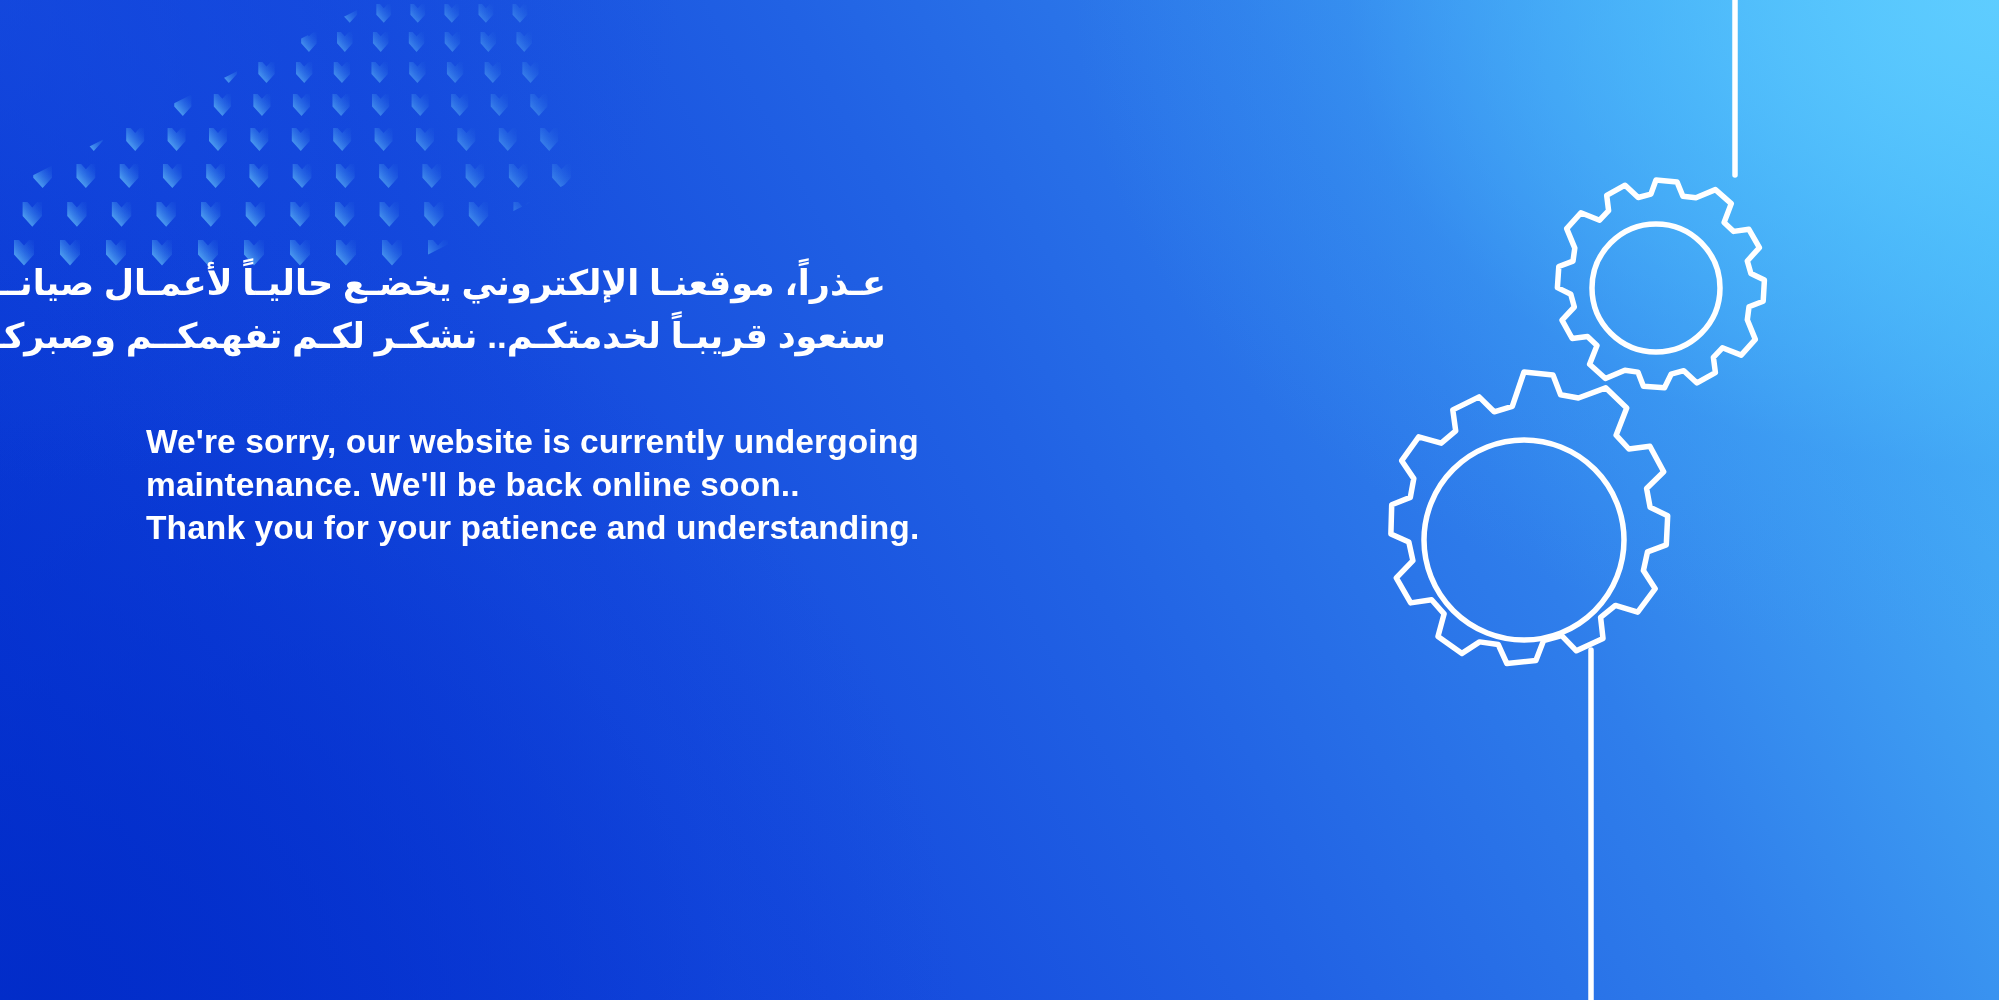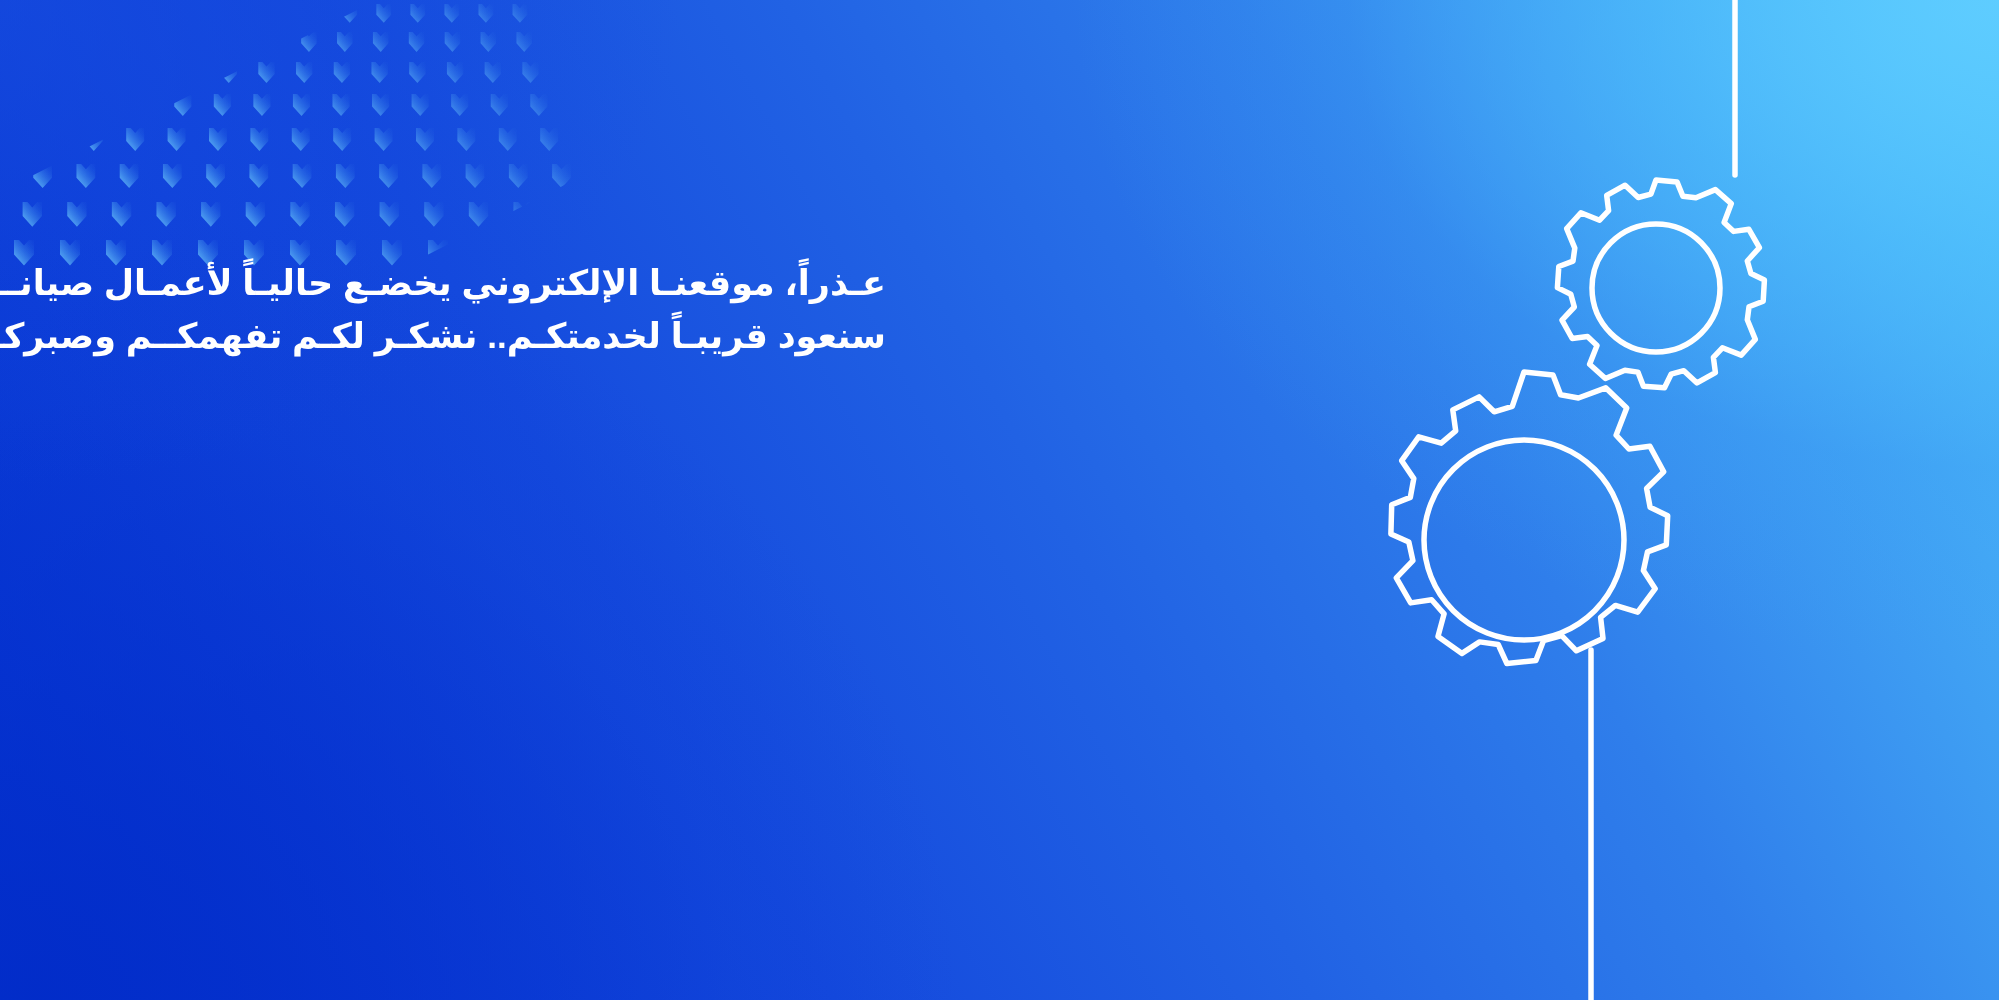--- a/index.html
+++ b/index.html
@@ -346,16 +346,21 @@
     </svg>
   </div>
 
   <div class="content">
 
     <div class="arabic-block" lang="ar" dir="rtl">
       <span class="arabic-line">عـذراً، موقعنـا الإلكتروني يخضـع حاليـاً لأعمـال صيانــة.</span>
       <span class="arabic-line">سنعود قريبـاً لخدمتكـم.. نشكـر لكـم تفهمكــم وصبركــم</span>
     </div>
 
+    <div class="english-block" lang="en" dir="ltr">
+      <span class="english-line">We're sorry, our website is currently undergoing</span>
+      <span class="english-line">maintenance. We'll be back online soon..</span>
+      <span class="english-line">Thank you for your patience and understanding.</span>
+    </div>
 
   </div>
 
 </div>
 
 </body></html>

